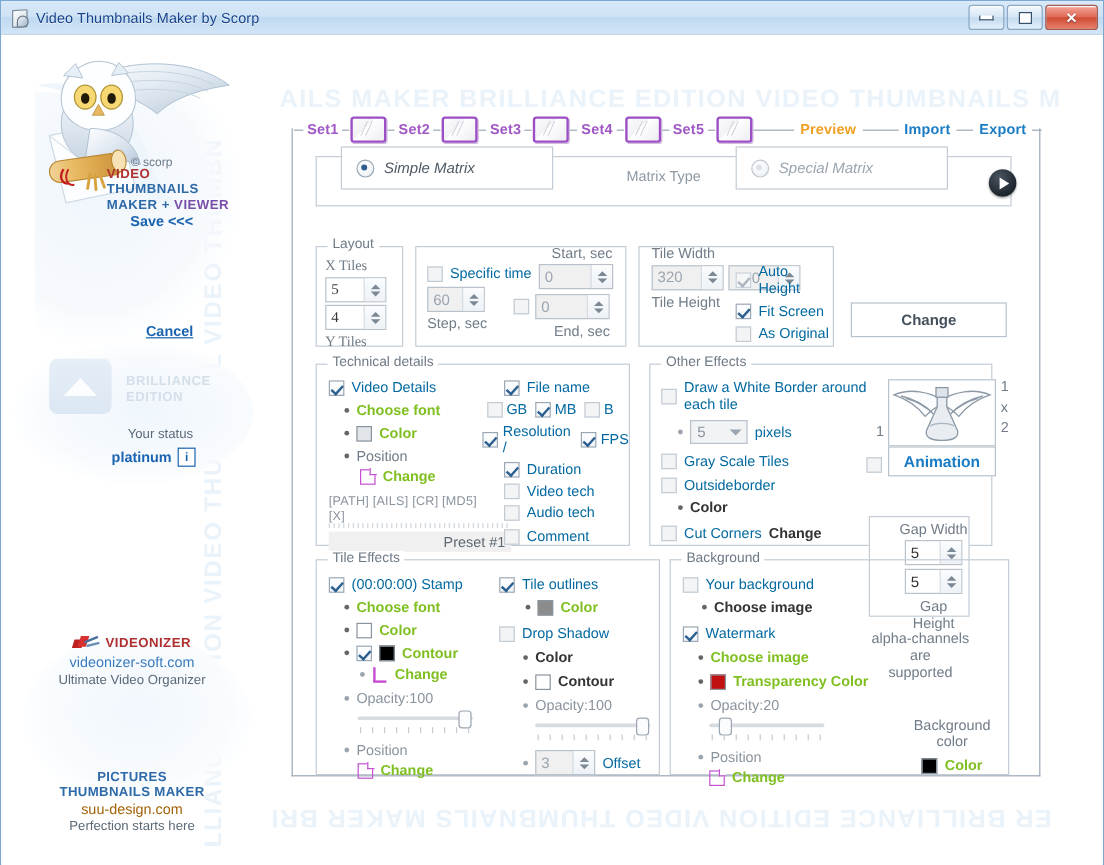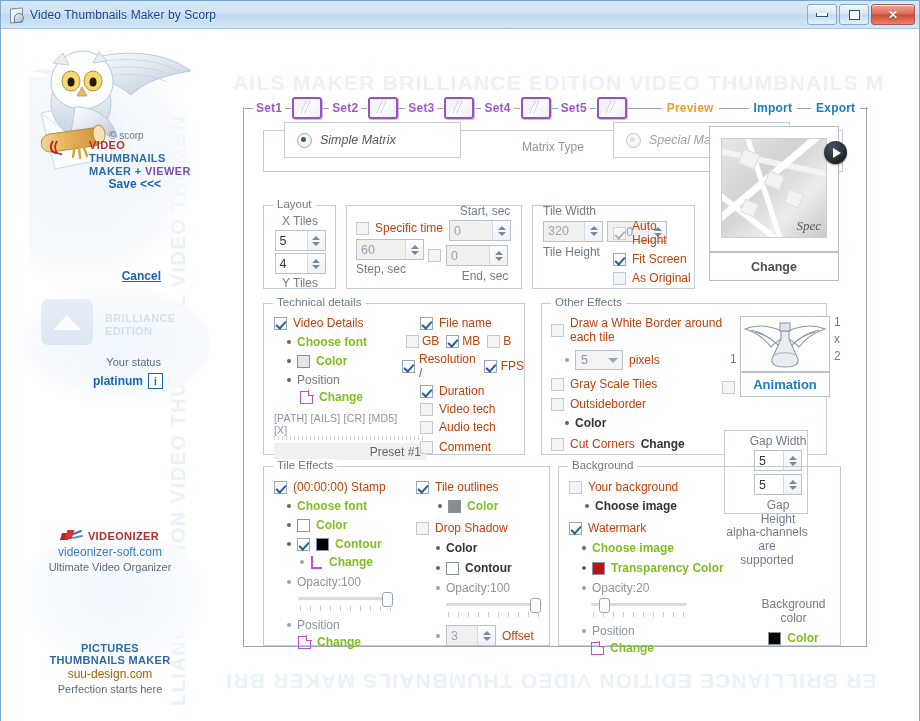--- a/index.html
+++ b/index.html
@@ -254,21 +254,21 @@
   .spin.dim{background:#f0f0f0;}
   .spin .ar{
     width:17px;border-left:1px solid #d4dbe2;background:linear-gradient(to bottom,#fafcfe,#eef2f6);
     display:flex;flex-direction:column;align-items:center;justify-content:center;gap:2px;
   }
   .spin .ar i{display:block;width:0;height:0;border-left:4px solid transparent;border-right:4px solid transparent;}
   .spin .ar i.up{border-bottom:4px solid #7c8894;}
   .spin .ar i.dn{border-top:4px solid #7c8894;}
 
   .lbl{font-size:12px;color:#707c88;}
-  .lbl.dk{color:#c2410c;}
+  .lbl.dk{color:#0369a1;}
 
   
   .cb{
     width:13px;height:13px;border:1px solid #9aa7b4;box-sizing:border-box;
     background:linear-gradient(to bottom,#ffffff,#f0f4f8);
     display:inline-block;position:relative;vertical-align:middle;flex:0 0 auto;
   }
   .cb.off{border-color:#c2cad2;background:#f2f4f6;}
   .cb.on:after{
     content:"";position:absolute;left:3px;top:1px;width:4px;height:8px;
@@ -510,35 +510,26 @@
         <div class="mt-left">
           <span class="radio on"></span>
           <span class="mt-text">Simple Matrix</span>
         </div>
         <div class="mt-right">
           <span class="radio off"></span>
           <span class="mt-text dim">Special Matrix</span>
         </div>
       </div>
 
-      <div class="preview-outer">
-        <div class="preview-img">
-          <span class="sq" style="left:18px;top:12px;width:16px;height:14px;"></span>
-          <span class="sq" style="left:44px;top:34px;width:15px;height:13px;"></span>
-          <span class="sq" style="left:64px;top:52px;width:14px;height:13px;"></span>
-          <span class="sq" style="left:20px;top:62px;width:13px;height:12px;"></span>
-          <span class="preview-spec">Spec</span>
-        </div>
-      </div>
       <div class="preview-change">Change</div>
       <div class="go-circle"></div>
 
       <div class="grp" style="left:42px;top:160px;width:73px;height:84px;">
         <span class="lg">Layout</span>
-        <div style="position:absolute;left:7px;top:8px;width:58px;text-align:center;">
+        <div style="position:absolute;left:7px;top:8px;width:58px;text-align:left;font-family:Liberation Serif, serif;">
           <div class="lbl">X Tiles</div>
           <div class="spin" style="width:51px;margin-top:2px;">
             <span class="v">5</span>
             <span class="ar">
                 <i class="up"></i>
                 <i class="dn"></i>
               </span>
           </div>
           <div class="spin" style="width:51px;margin-top:2px;">
             <span class="v">4</span>
@@ -550,21 +541,21 @@
           <div class="lbl" style="margin-top:2px;">Y Tiles</div>
         </div>
       </div>
 
       <div class="grp" style="left:125px;top:160px;width:176px;height:84px;">
         <div style="position:absolute;left:9px;top:15px;">
           <div class="row">
             <span class="cb off"></span>
             <span class="lbl dk">Specific time</span>
           </div>
-          <div class="spin dim" style="width:68px;margin-top:4px;">
+          <div class="spin dim" style="width:48px;margin-top:4px;">
             <span class="v">60</span>
             <span class="ar">
                 <i class="up"></i>
                 <i class="dn"></i>
               </span>
           </div>
           <div class="lbl" style="margin-top:2px;">Step, sec</div>
         </div>
         <div style="position:absolute;left:102px;top:-2px;">
           <div class="lbl" style="text-align:center;width:72px;">Start, sec</div>

